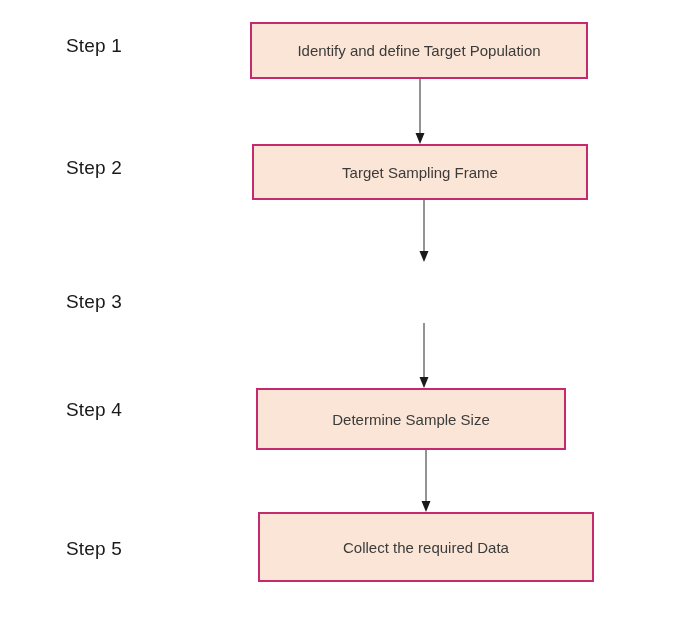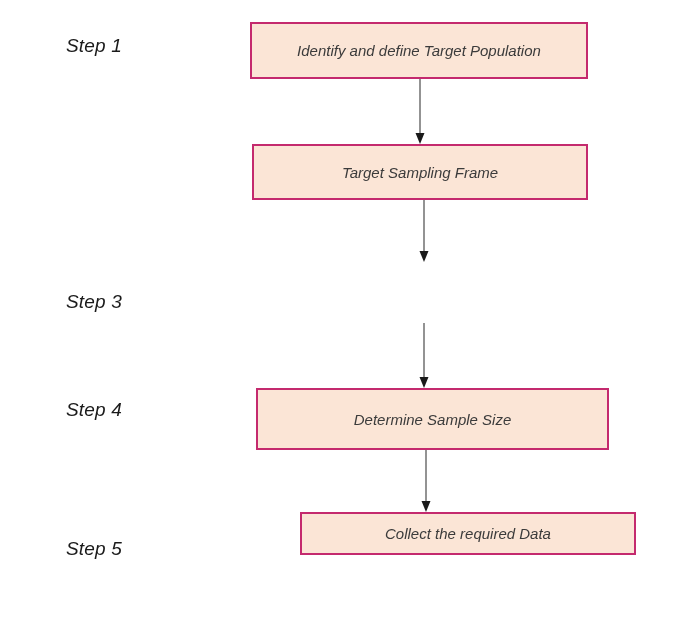--- a/index.html
+++ b/index.html
@@ -16,21 +16,20 @@
     padding: 0;
     background: #f4f4f4;
     font-family: "Liberation Sans", sans-serif;
   }
   .canvas {
     position: relative;
     width: 682px;
     height: 634px;
     background: var(--background);
     overflow: hidden;
-    font-style: italic;
   }
   .step-label {
     position: absolute;
     left: 66px;
     width: 120px;
     font-size: 19px;
     line-height: 22px;
     color: var(--label-text);
     letter-spacing: 0.2px;
   }
@@ -58,34 +57,35 @@
   .arrow polygon {
     fill: var(--arrow-head);
   }
 </style>
 </head>
 <body>
 
 <div class="canvas">
 
   <div class="step-label" style="top:35px">Step 1</div>
+  <div class="step-label" style="top:157px">Step 2</div>
   <div class="step-label" style="top:291px">Step 3</div>
   <div class="step-label" style="top:399px">Step 4</div>
   <div class="step-label" style="top:538px">Step 5</div>
 
   <div class="flow-box" style="left:250px; top:22px;  width:338px; height:57px;">
     <span>Identify and define Target Population</span>
   </div>
   <div class="flow-box" style="left:252px; top:144px; width:336px; height:56px;">
     <span>Target Sampling Frame</span>
   </div>
-  <div class="flow-box" style="left:256px; top:388px; width:353px; height:62px;">
+  <div class="flow-box" style="left:256px; top:388px; width:310px; height:62px;">
     <span>Determine Sample Size</span>
   </div>
-  <div class="flow-box" style="left:258px; top:512px; width:336px; height:43px;margin-left:42px;">
+  <div class="flow-box" style="left:258px; top:512px; width:336px; height:70px;">
     <span>Collect the required Data</span>
   </div>
 
   <svg class="arrow" style="left:413px; top:79px;" width="14" height="65" viewBox="0 0 14 65">
     <line x1="7" y1="0" x2="7" y2="55"></line>
     <polygon points="2.5,54 11.5,54 7,65"></polygon>
   </svg>
   <svg class="arrow" style="left:417px; top:200px;" width="14" height="62" viewBox="0 0 14 62">
     <line x1="7" y1="0" x2="7" y2="52"></line>
     <polygon points="2.5,51 11.5,51 7,62"></polygon>

